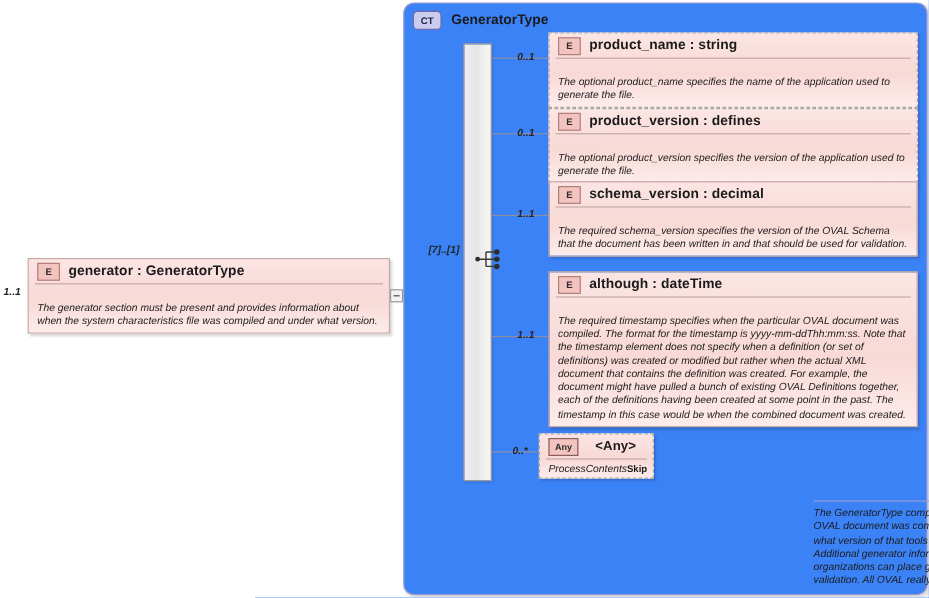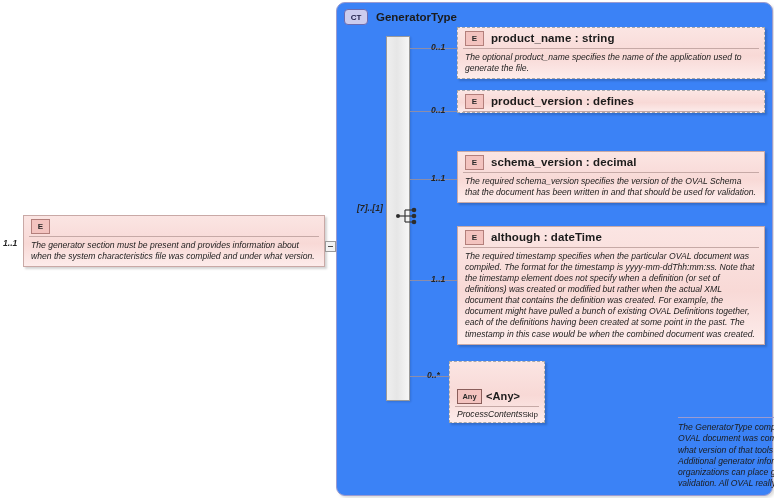--- a/index.html
+++ b/index.html
@@ -30,20 +30,21 @@
   }
   .ebox .hdr .ttl{
     font-size:11.5px;font-weight:bold;color:#1b1b1b;
     letter-spacing:.1px;white-space:nowrap;text-align:right;
   }
   .sep{height:1px;background:#c6a9a6;margin:0 5px;}
   .doc{
     font-size:8.6px;line-height:1.29;
     font-style:italic;color:#1c1c1c;
     padding:3px 7px 4px 7px;
+    margin-top:11px;
   }
 
   
   .badge-e{
     width:17px;height:13px;flex:0 0 auto;
     background:#f3c3bf;border:1px solid #b37f7b;
     font-size:8px;font-weight:bold;color:#2a2a2a;
     display:flex;align-items:center;justify-content:center;
     font-family:"Liberation Sans",sans-serif;
   }
@@ -110,39 +111,40 @@
   #gen-collapse{
     position:absolute;left:325px;top:241px;width:11px;height:11px;
     border:1px solid #9a9a9a;background:#f2f2f2;box-sizing:border-box;
   }
   #gen-collapse:after{
     content:"";position:absolute;left:2px;top:4px;width:5px;height:1px;background:#4a4a4a;
   }
 
   
   #any-box{left:449px;top:361px;width:96px;}
-  #any-box .hdr{gap:4px;margin-top:24px;}
+  #any-box .hdr{gap:14px;}
   #any-box .hdr .ttl{font-size:11px;}
   .any-row{
     display:flex;align-items:center;justify-content:space-between;
     padding:2px 7px 3px 7px;font-size:8.6px;
   }
   .any-row .k{font-style:italic;color:#1b1b1b;}
-  .any-row .v{font-weight:normal;font-size:8px;color:#1b1b1b;}
+  .any-row .v{font-weight:bold;font-size:8px;color:#1b1b1b;}
 </style>
 </head>
 <body>
 
 <div class="canvas">
 
   <div class="card" id="generator-card">1..1</div>
 
   <div class="ebox" id="generator-box">
     <div class="hdr">
       <span class="badge-e">E</span>
+      <span class="ttl">generator : GeneratorType</span>
     </div>
     <div class="sep"></div>
     <div class="doc">The generator section must be present and provides information about when the system characteristics file was compiled and under what version.</div>
   </div>
 
   <div id="gen-collapse"></div>
 
   <div class="conn h" style="left:336px;top:246px;width:10px;"></div>
 
   <div id="ct-container">
@@ -194,20 +196,21 @@
     <div class="doc">The optional product_name specifies the name of the application used to generate the file.</div>
   </div>
 
   <div class="card" style="left:431px;top:105px;">0..1</div>
   <div class="ebox optional" style="left:457px;top:90px;width:308px;">
     <div class="hdr">
       <span class="badge-e">E</span>
       <span class="ttl">product_version : defines</span>
     </div>
     <div class="sep"></div>
+    <div class="doc">The optional product_version specifies the version of the application used to generate the file.</div>
   </div>
 
   <div class="card" style="left:431px;top:173px;">1..1</div>
   <div class="ebox" style="left:457px;top:151px;width:308px;">
     <div class="hdr">
       <span class="badge-e">E</span>
       <span class="ttl">schema_version : decimal</span>
     </div>
     <div class="sep"></div>
     <div class="doc">The required schema_version specifies the version of the OVAL Schema that the document has been written in and that should be used for validation.</div>

